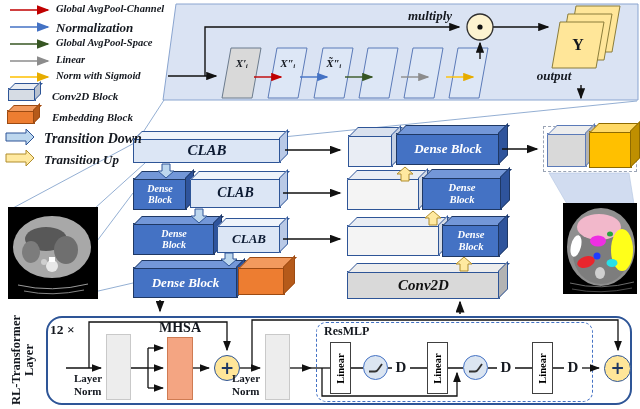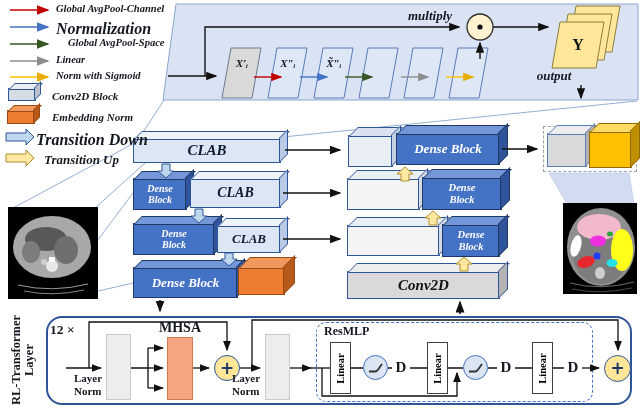--- a/index.html
+++ b/index.html
@@ -252,27 +252,27 @@
       <path d="M4,14.5 L10,14.5 Q12,14.5 13.5,12 L17,7" stroke="#333" stroke-width="1.8" fill="none"></path>
     </svg>
   </div>
 <div class="circ act" style="left:463px;top:355px;width:25px;height:25px">
   <svg width="22" height="22" style="position:static">
       <path d="M4,14.5 L10,14.5 Q12,14.5 13.5,12 L17,7" stroke="#333" stroke-width="1.8" fill="none"></path>
     </svg>
   </div>
 
 <div class="txt it z7" style="left:56px;top:3px;font-size:10.5px">Global AvgPool-Channel</div>
-<div class="txt it z7" style="left:56px;top:20px;font-size:16px">Normalization</div>
-<div class="txt it z7" style="left:68px;top:37px;font-size:10.5px">Global AvgPool-Space</div>
+<div class="txt it z7" style="left:56px;top:20px;font-size:13px">Normalization</div>
+<div class="txt it z7" style="left:56px;top:37px;font-size:10.5px">Global AvgPool-Space</div>
 <div class="txt it z7" style="left:56px;top:54px;font-size:10.5px">Linear</div>
 <div class="txt it z7" style="left:56px;top:70px;font-size:10.5px">Norm with Sigmoid</div>
 <div class="txt it z7" style="left:52px;top:90px;font-size:11px">Conv2D Block</div>
-<div class="txt it z7" style="left:52px;top:111px;font-size:11px">Embedding Norm</div>
-<div class="txt it z7" style="left:36px;top:131px;font-size:16px">Transition Down</div>
+<div class="txt it z7" style="left:52px;top:111px;font-size:11px">Embedding Block</div>
+<div class="txt it z7" style="left:44px;top:131px;font-size:14px">Transition Down</div>
 <div class="txt it z7" style="left:44px;top:152px;font-size:13px">Transition Up</div>
 
 <div class="txt it ctr z7" style="left:227px;top:57px;width:30px;font-size:11px">X′ᵢ</div>
 <div class="txt it ctr z7" style="left:273px;top:57px;width:30px;font-size:11px">X″ᵢ</div>
 <div class="txt it ctr z7" style="left:319px;top:57px;width:30px;font-size:11px">X̃″ᵢ</div>
 <div class="txt it ctr z7" style="left:398px;top:8px;width:64px;font-size:13px">multiply</div>
 <div class="txt ctr z7" style="left:560px;top:36px;width:36px;font-size:16px">Y</div>
 <div class="txt it ctr z7" style="left:526px;top:68px;width:56px;font-size:13px">output</div>
 
 <div class="txt ctr z7" style="left:-37px;top:345px;width:120px;height:30px;transform:rotate(-90deg);font-size:12.5px;line-height:13px;flex-direction:column">

